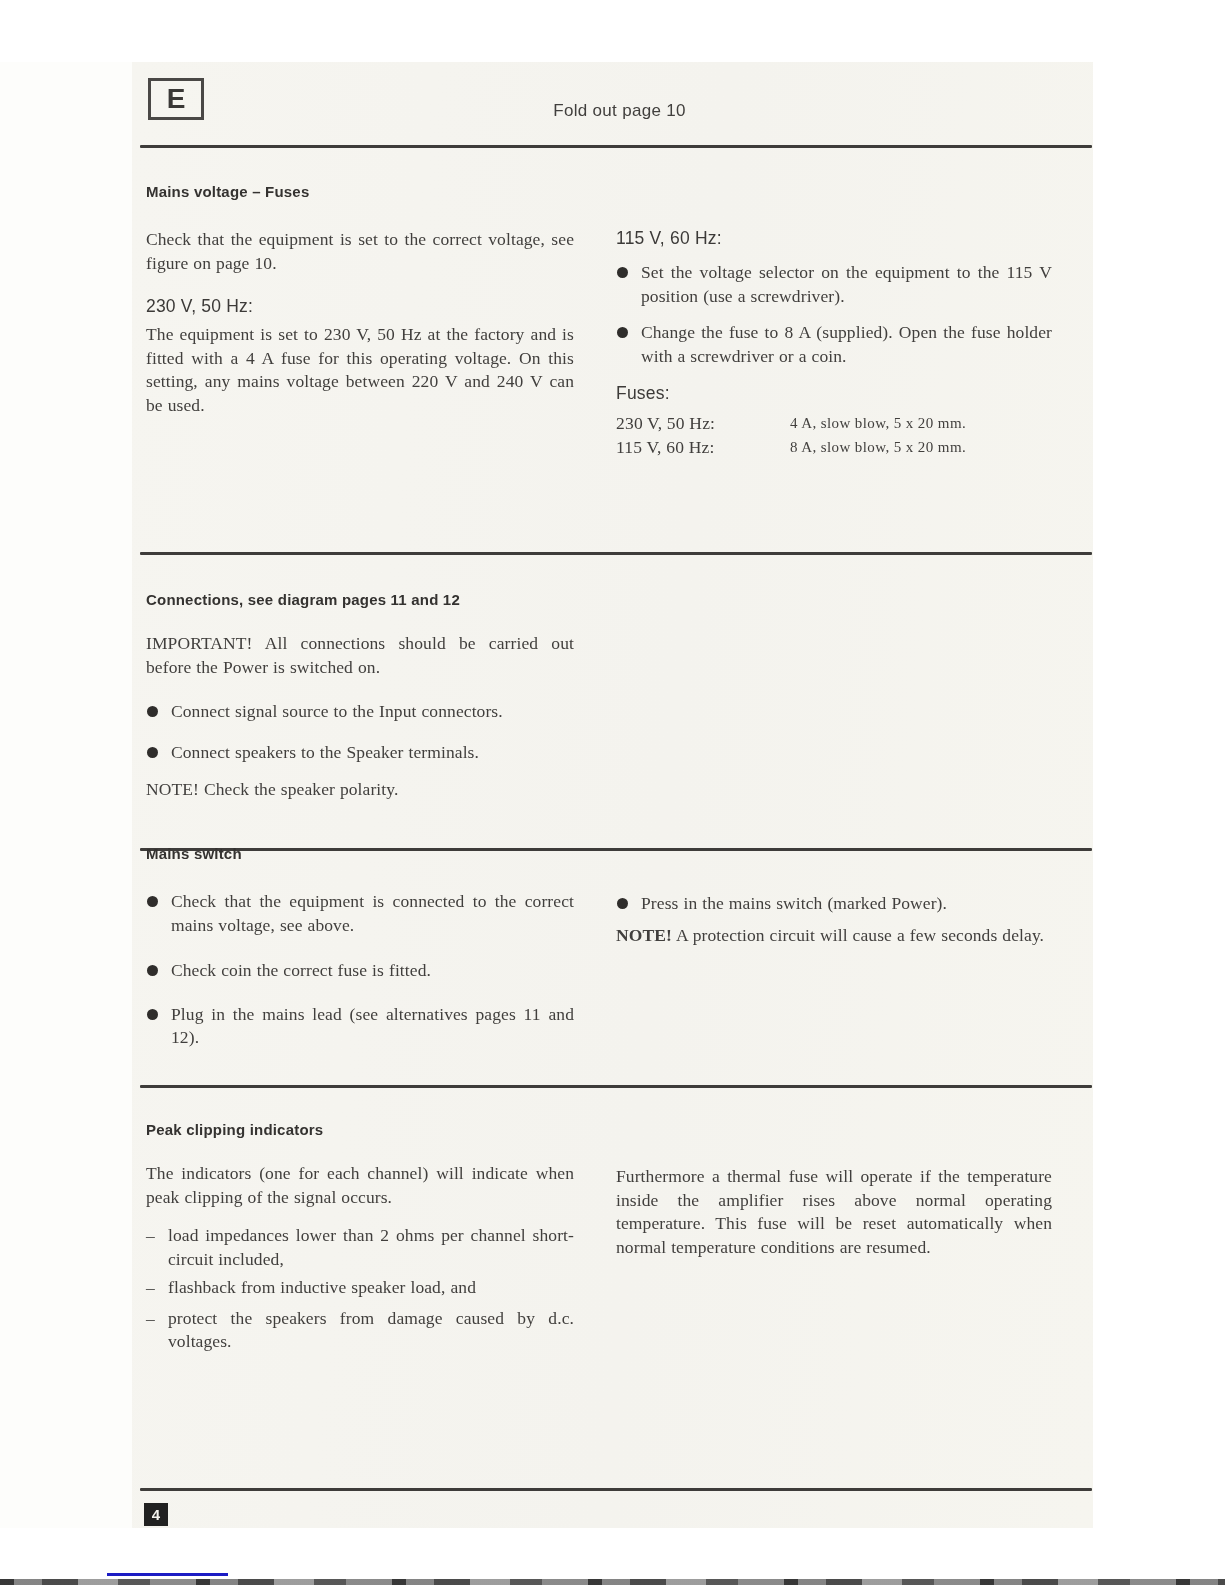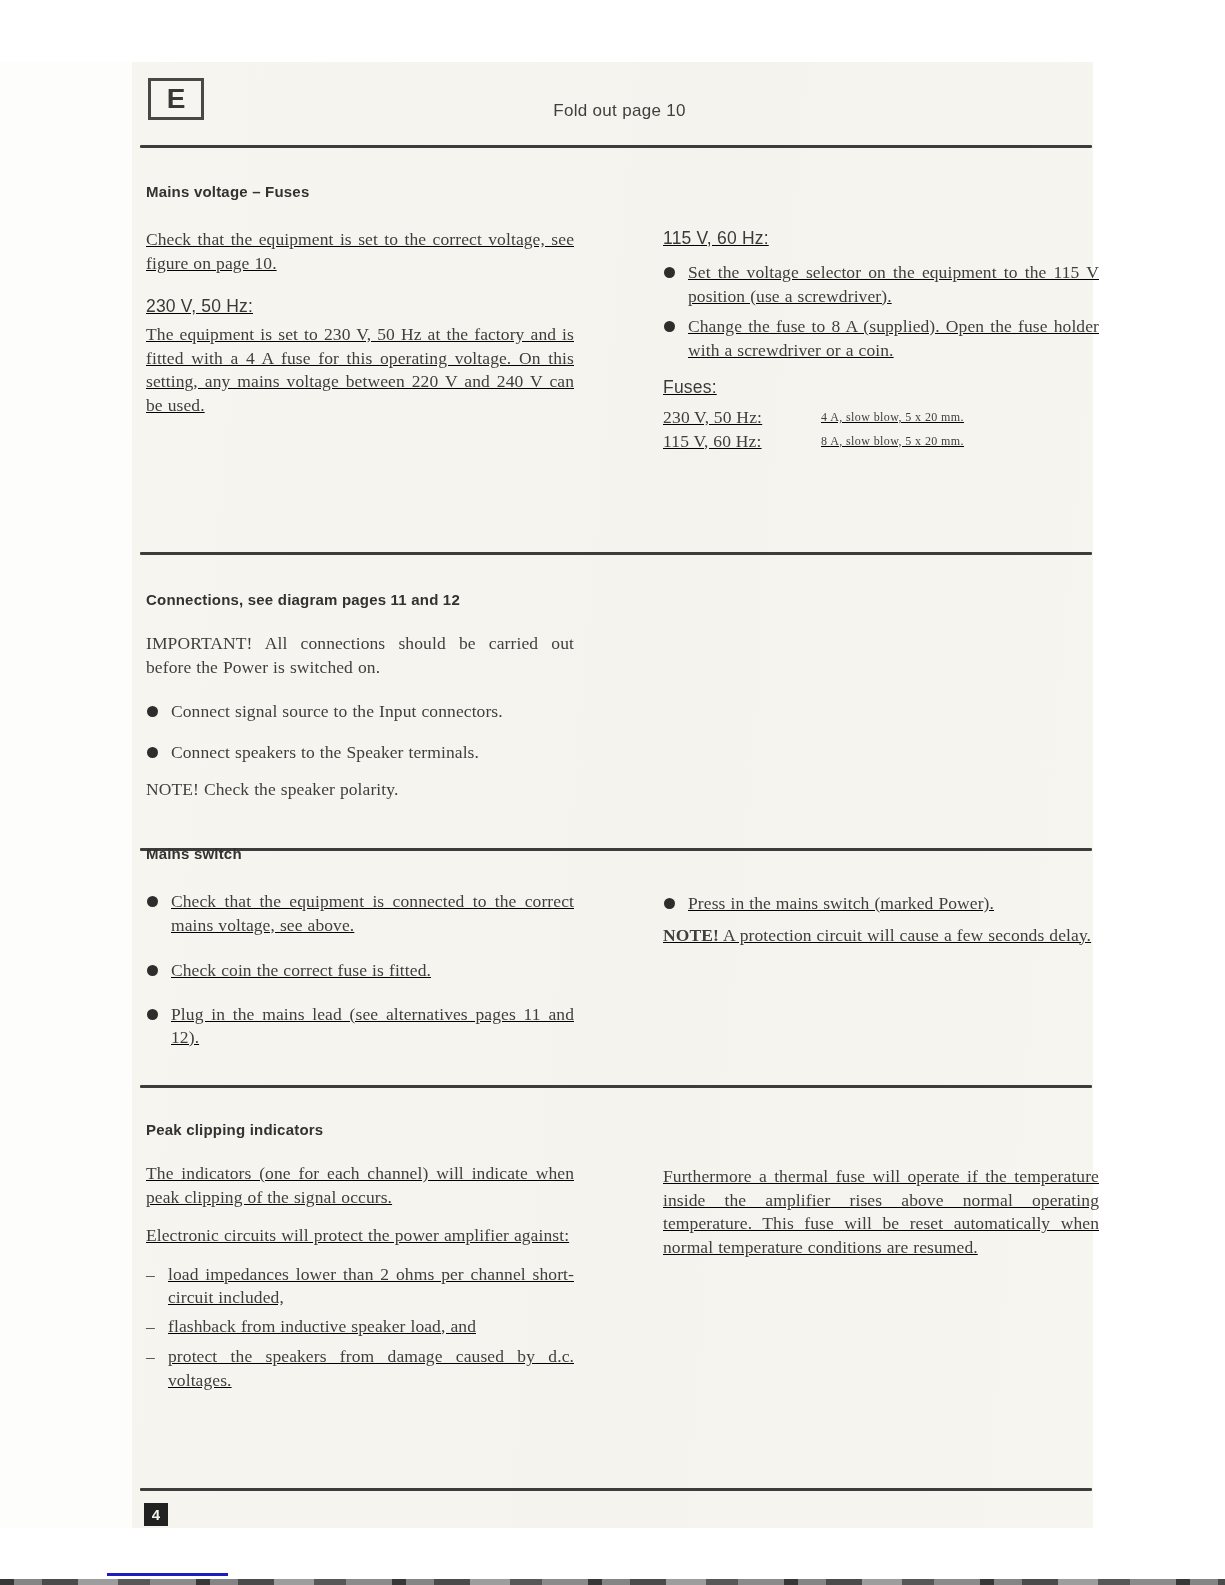--- a/index.html
+++ b/index.html
@@ -60,21 +60,21 @@
     margin:0; font-family:"Liberation Sans", sans-serif;
     font-weight:bold; font-size:15px; line-height:20px;
     color:#343230; letter-spacing:0.2px;
   }
   .subhead {
     margin:0; font-family:"Liberation Sans", sans-serif;
     font-weight:normal; font-size:17.5px; line-height:21px;
     color:#3c3a38; letter-spacing:0.2px;
   }
 
-  .cols { display:grid; grid-template-columns:428px 436px; column-gap:89px;text-decoration:underline; }
+  .cols { display:grid; grid-template-columns:428px 436px; column-gap:42px; }
   .cols-1 { margin-top:26px; }
   .cols-3 { margin-top:26px; }
   .cols-4 { margin-top:22px; }
 
   p.body {
     margin:0; font-size:17.5px; line-height:23.5px;
     color:#413f3d; text-align:justify;
     letter-spacing:0.1px; word-spacing:0.5px;
   }
   .single { text-align:left; }
@@ -94,22 +94,23 @@
   .label-strong { font-weight:bold; }
   .label-plain { font-weight:normal; }
 
   .fuse-table { margin-top:8px; }
   .fuse-row { display:flex; }
   .fuse-row .fv {
     flex:0 0 158px; font-size:17.5px; line-height:23.5px;
     color:#413f3d; letter-spacing:0.2px;
   }
   .fuse-row .fs {
-    font-size:12px; line-height:23.5px; color:#413f3d;
+    font-size:15px; line-height:23.5px; color:#413f3d;
     letter-spacing:0.4px;
+    margin-left:16px;
   }
 
   .page-num {
     position:absolute; left:144px; top:1503px; width:24px; height:23px;
     background:#212121; display:flex; align-items:center; justify-content:center;
   }
   .page-num span {
     font-family:"Liberation Sans", sans-serif; font-weight:bold;
     font-size:15px; color:#f3f2ee; line-height:1;
   }
@@ -149,21 +150,21 @@
         <p class="body">Check that the equipment is set to the correct voltage, see figure on page 10.</p>
         <p class="subhead" style="margin-top:21px">230 V, 50 Hz:</p>
         <p class="body" style="margin-top:6px">The equipment is set to 230 V, 50 Hz at the factory and is fitted with a 4 A fuse for this operating voltage. On this setting, any mains voltage between 220 V and 240 V can be used.</p>
       </div>
       <div class="col">
         <p class="subhead">115 V, 60 Hz:</p>
         <div class="bullet-item" style="margin-top:12px">
           <span class="dot"></span>
           <p class="body">Set the voltage selector on the equipment to the 115 V position (use a screwdriver).</p>
         </div>
-        <div class="bullet-item" style="margin-top:7px">
+        <div class="bullet-item" style="margin-top:13px">
           <span class="dot"></span>
           <p class="body">Change the fuse to 8 A (supplied). Open the fuse holder with a screwdriver or a coin.</p>
         </div>
         <p class="subhead" style="margin-top:15px">Fuses:</p>
         <div class="fuse-table">
           <div class="fuse-row">
             <span class="fv">230 V, 50 Hz:</span>
             <span class="fs">4 A, slow blow, 5 x 20 mm.</span>
           </div>
           <div class="fuse-row">
@@ -222,21 +223,20 @@
     </div>
   </section>
 
   <div class="rule rule-4"></div>
 
   <section class="sec-4">
     <h2>Peak clipping indicators</h2>
     <div class="cols cols-4">
       <div class="col">
         <p class="body">The indicators (one for each channel) will indicate when peak clipping of the signal occurs.</p>
-        <p class="body" style="margin-top:15px">Electronic circuits will protect the power amplifier against:</p>
         <div class="dash-item" style="margin-top:15px">
           <span class="dash">–</span>
           <p class="body">load impedances lower than 2 ohms per channel short-circuit included,</p>
         </div>
         <div class="dash-item" style="margin-top:5px">
           <span class="dash">–</span>
           <p class="body single">flashback from inductive speaker load, and</p>
         </div>
         <div class="dash-item" style="margin-top:7px">
           <span class="dash">–</span>

